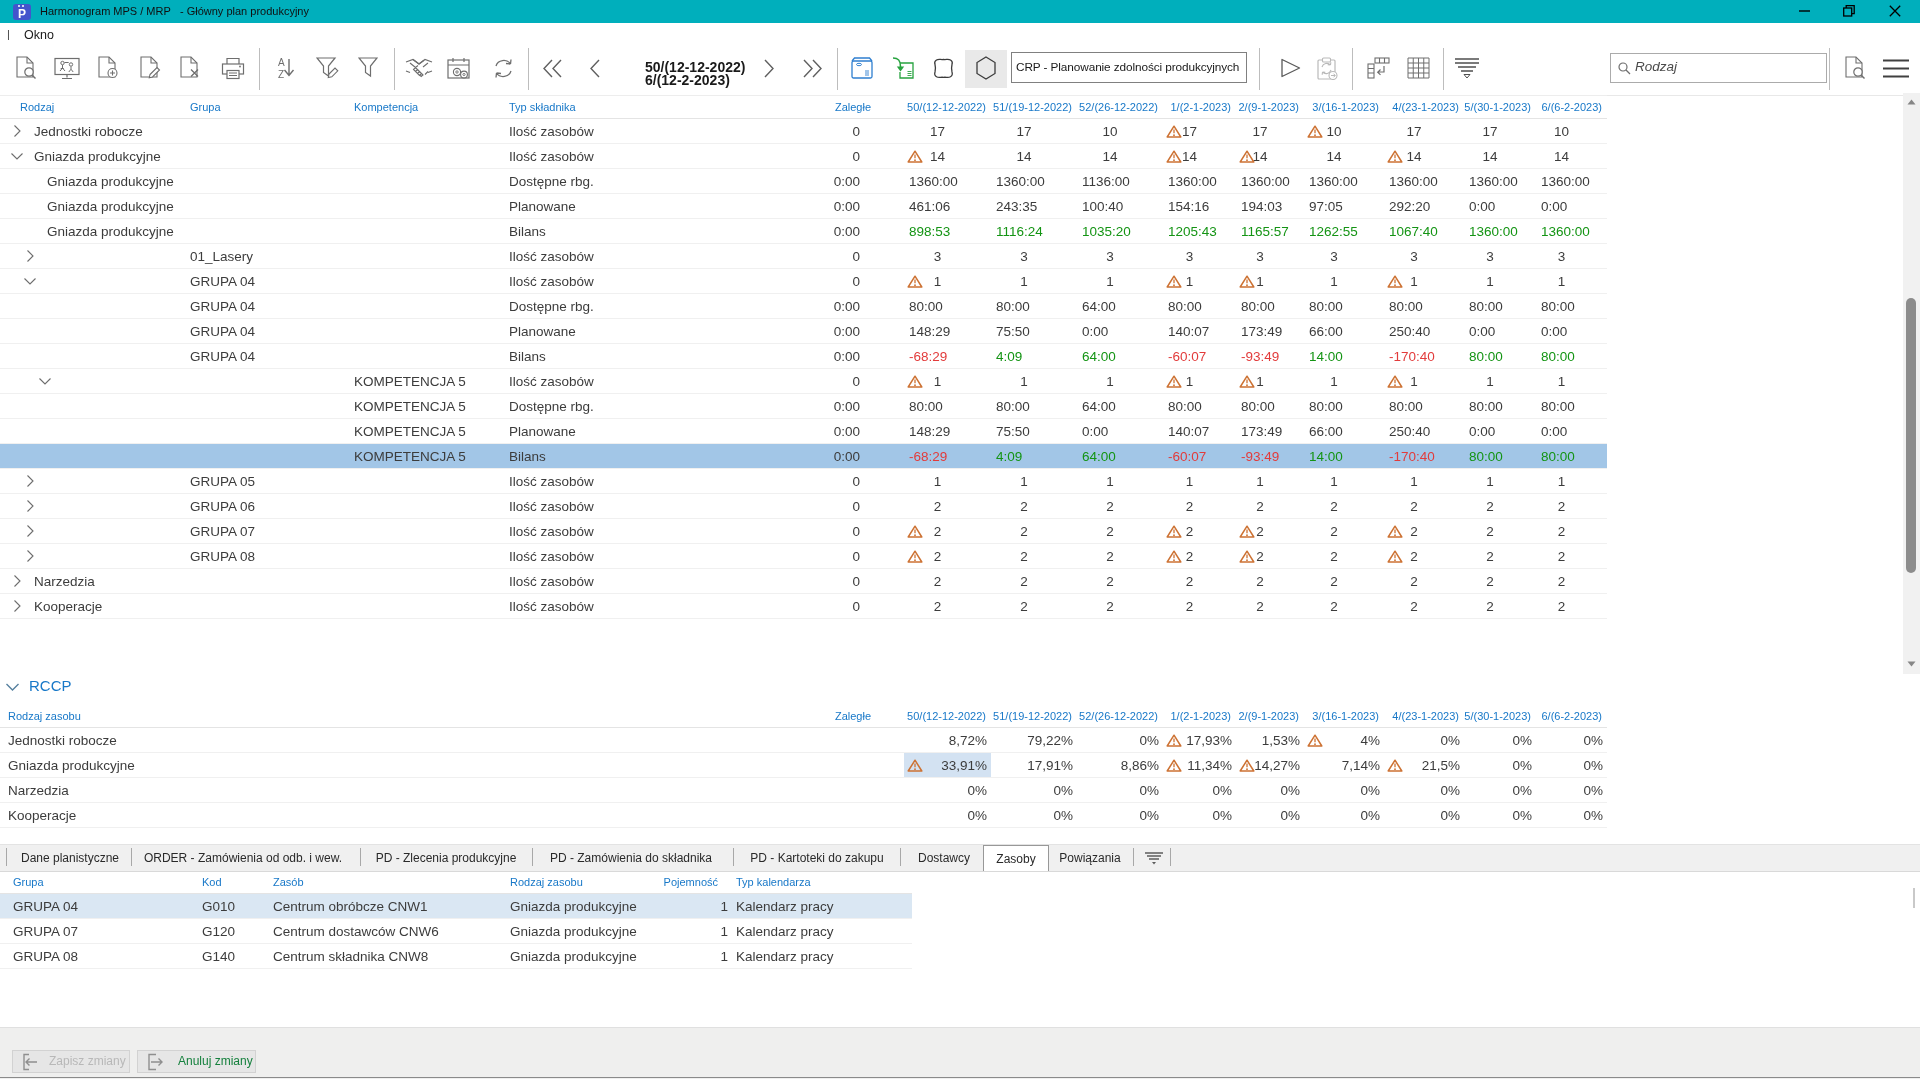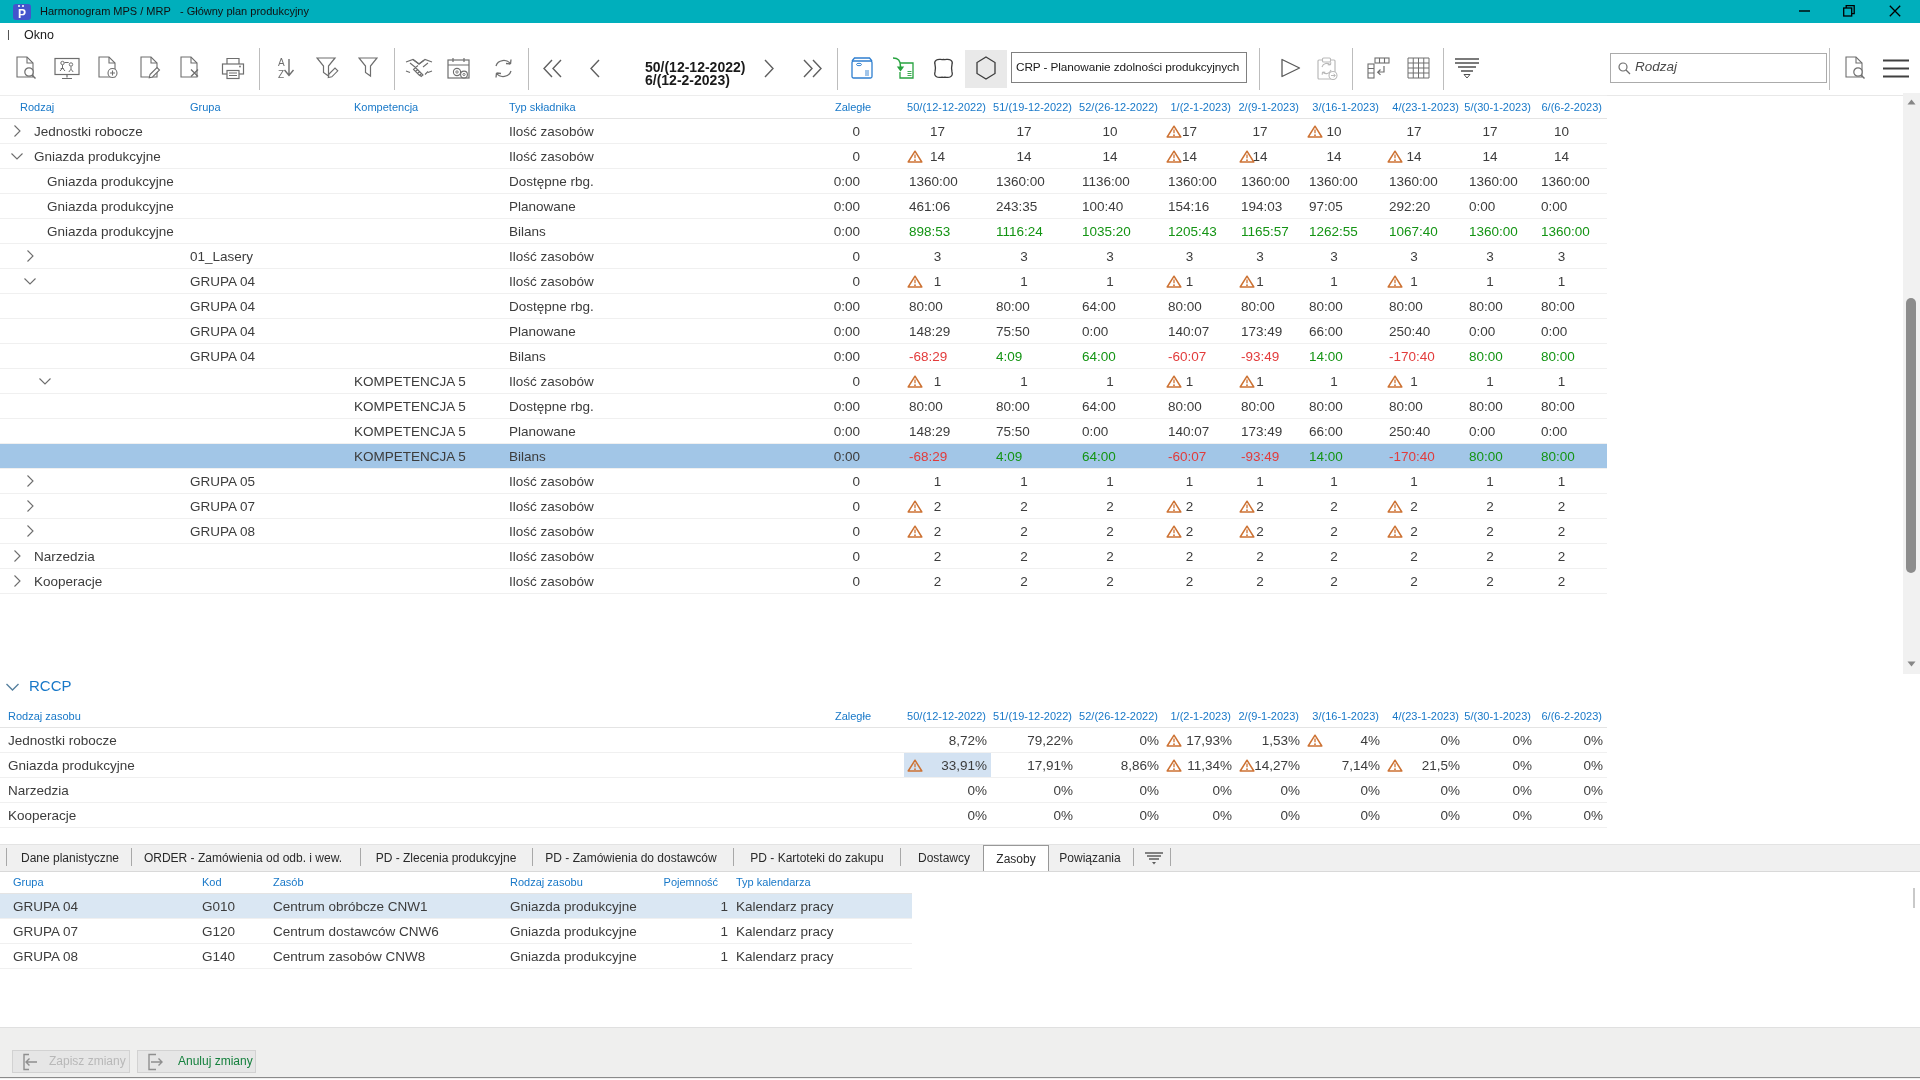--- a/index.html
+++ b/index.html
@@ -577,20 +577,41 @@
         <td class="i">1</td>
         <td class="i">1</td>
         <td class="i">1</td>
       </tr>
       <tr>
         <td class="rz">
           <span class="chv" style="left:22px"><svg width="16" height="16" viewBox="0 0 16 16">
               <path d="M5.5 2.5 L11 8 L5.5 13.5" fill="none" stroke="#6d6d6d" stroke-width="1.1"></path>
             </svg></span>
         </td>
+        <td>GRUPA 06</td>
+        <td></td>
+        <td>Ilość zasobów</td>
+        <td class="zal">0</td>
+        <td></td>
+        <td class="i">2</td>
+        <td class="i">2</td>
+        <td class="i">2</td>
+        <td class="i">2</td>
+        <td class="i">2</td>
+        <td class="i">2</td>
+        <td class="i">2</td>
+        <td class="i">2</td>
+        <td class="i">2</td>
+      </tr>
+      <tr>
+        <td class="rz">
+          <span class="chv" style="left:22px"><svg width="16" height="16" viewBox="0 0 16 16">
+              <path d="M5.5 2.5 L11 8 L5.5 13.5" fill="none" stroke="#6d6d6d" stroke-width="1.1"></path>
+            </svg></span>
+        </td>
         <td>GRUPA 07</td>
         <td></td>
         <td>Ilość zasobów</td>
         <td class="zal">0</td>
         <td></td>
         <td class="i"><svg class="w" width="16" height="13" viewBox="0 0 16 13">
             <path d="M8 1.2 L14.8 12 H1.2 Z" fill="none" stroke="#cd7233" stroke-width="1.5" stroke-linejoin="round"></path>
             <path d="M8 4.6 v3.6" stroke="#cd7233" stroke-width="1.3"></path>
             <circle cx="8" cy="10.2" r="0.9" fill="#cd7233"></circle>
           </svg>2</td>
@@ -809,21 +830,21 @@
           <td class="pct">0%</td>
           <td class="pct">0%</td>
         </tr>
       </tbody>
     </table>
   </div>
 <div class="tabbar">
     <div class="tab" style="left:-90px;width:320px">Dane planistyczne</div>
     <div class="tab" style="left:83px;width:320px">ORDER - Zamówienia od odb. i wew.</div>
     <div class="tab" style="left:286px;width:320px">PD - Zlecenia produkcyjne</div>
-    <div class="tab" style="left:471px;width:320px">PD - Zamówienia do dostawców</div>
+    <div class="tab" style="left:471px;width:320px">PD - Zamówienia do składnika</div>
     <div class="tab" style="left:657px;width:320px">PD - Kartoteki do zakupu</div>
     <div class="tab" style="left:784px;width:320px">Dostawcy</div>
     <div class="tab act" style="left:983px;width:64px">Zasoby</div>
     <div class="tab" style="left:930px;width:320px">Powiązania</div>
     <div class="tsep" style="left:6px"></div>
     <div class="tsep" style="left:131px"></div>
     <div class="tsep" style="left:360px"></div>
     <div class="tsep" style="left:532px"></div>
     <div class="tsep" style="left:733px"></div>
     <div class="tsep" style="left:900px"></div>
@@ -864,21 +885,21 @@
         <td style="padding-left:13px">GRUPA 07</td>
         <td style="padding-left:2px">G120</td>
         <td style="padding-left:2px">Centrum dostawców CNW6</td>
         <td style="padding-left:2px">Gniazda produkcyjne</td>
         <td style="text-align:right;padding-right:7px">1</td>
         <td style="padding-left:1px">Kalendarz pracy</td>
       </tr>
       <tr>
         <td style="padding-left:13px">GRUPA 08</td>
         <td style="padding-left:2px">G140</td>
-        <td style="padding-left:2px">Centrum zasobów CNW8</td>
+        <td style="padding-left:2px">Centrum składnika CNW8</td>
         <td style="padding-left:2px">Gniazda produkcyjne</td>
         <td style="text-align:right;padding-right:7px">1</td>
         <td style="padding-left:1px">Kalendarz pracy</td>
       </tr>
     </tbody>
   </table>
 <div style="position:absolute;left:1913px;top:888px;width:2px;height:20px;background:#c9c9c9"></div>
 <div style="position:absolute;left:0;top:1027px;width:1920px;height:51px;background:#efefee;border-top:1px solid #e0e0e0"></div>
 <div style="position:absolute;left:12px;top:1050px;width:118px;height:23px;background:#e6e6e6;border:1px solid #d2d2d2;box-sizing:border-box">
     <svg style="position:absolute;left:8px;top:1px" width="20" height="20" viewBox="0 0 20 20">

